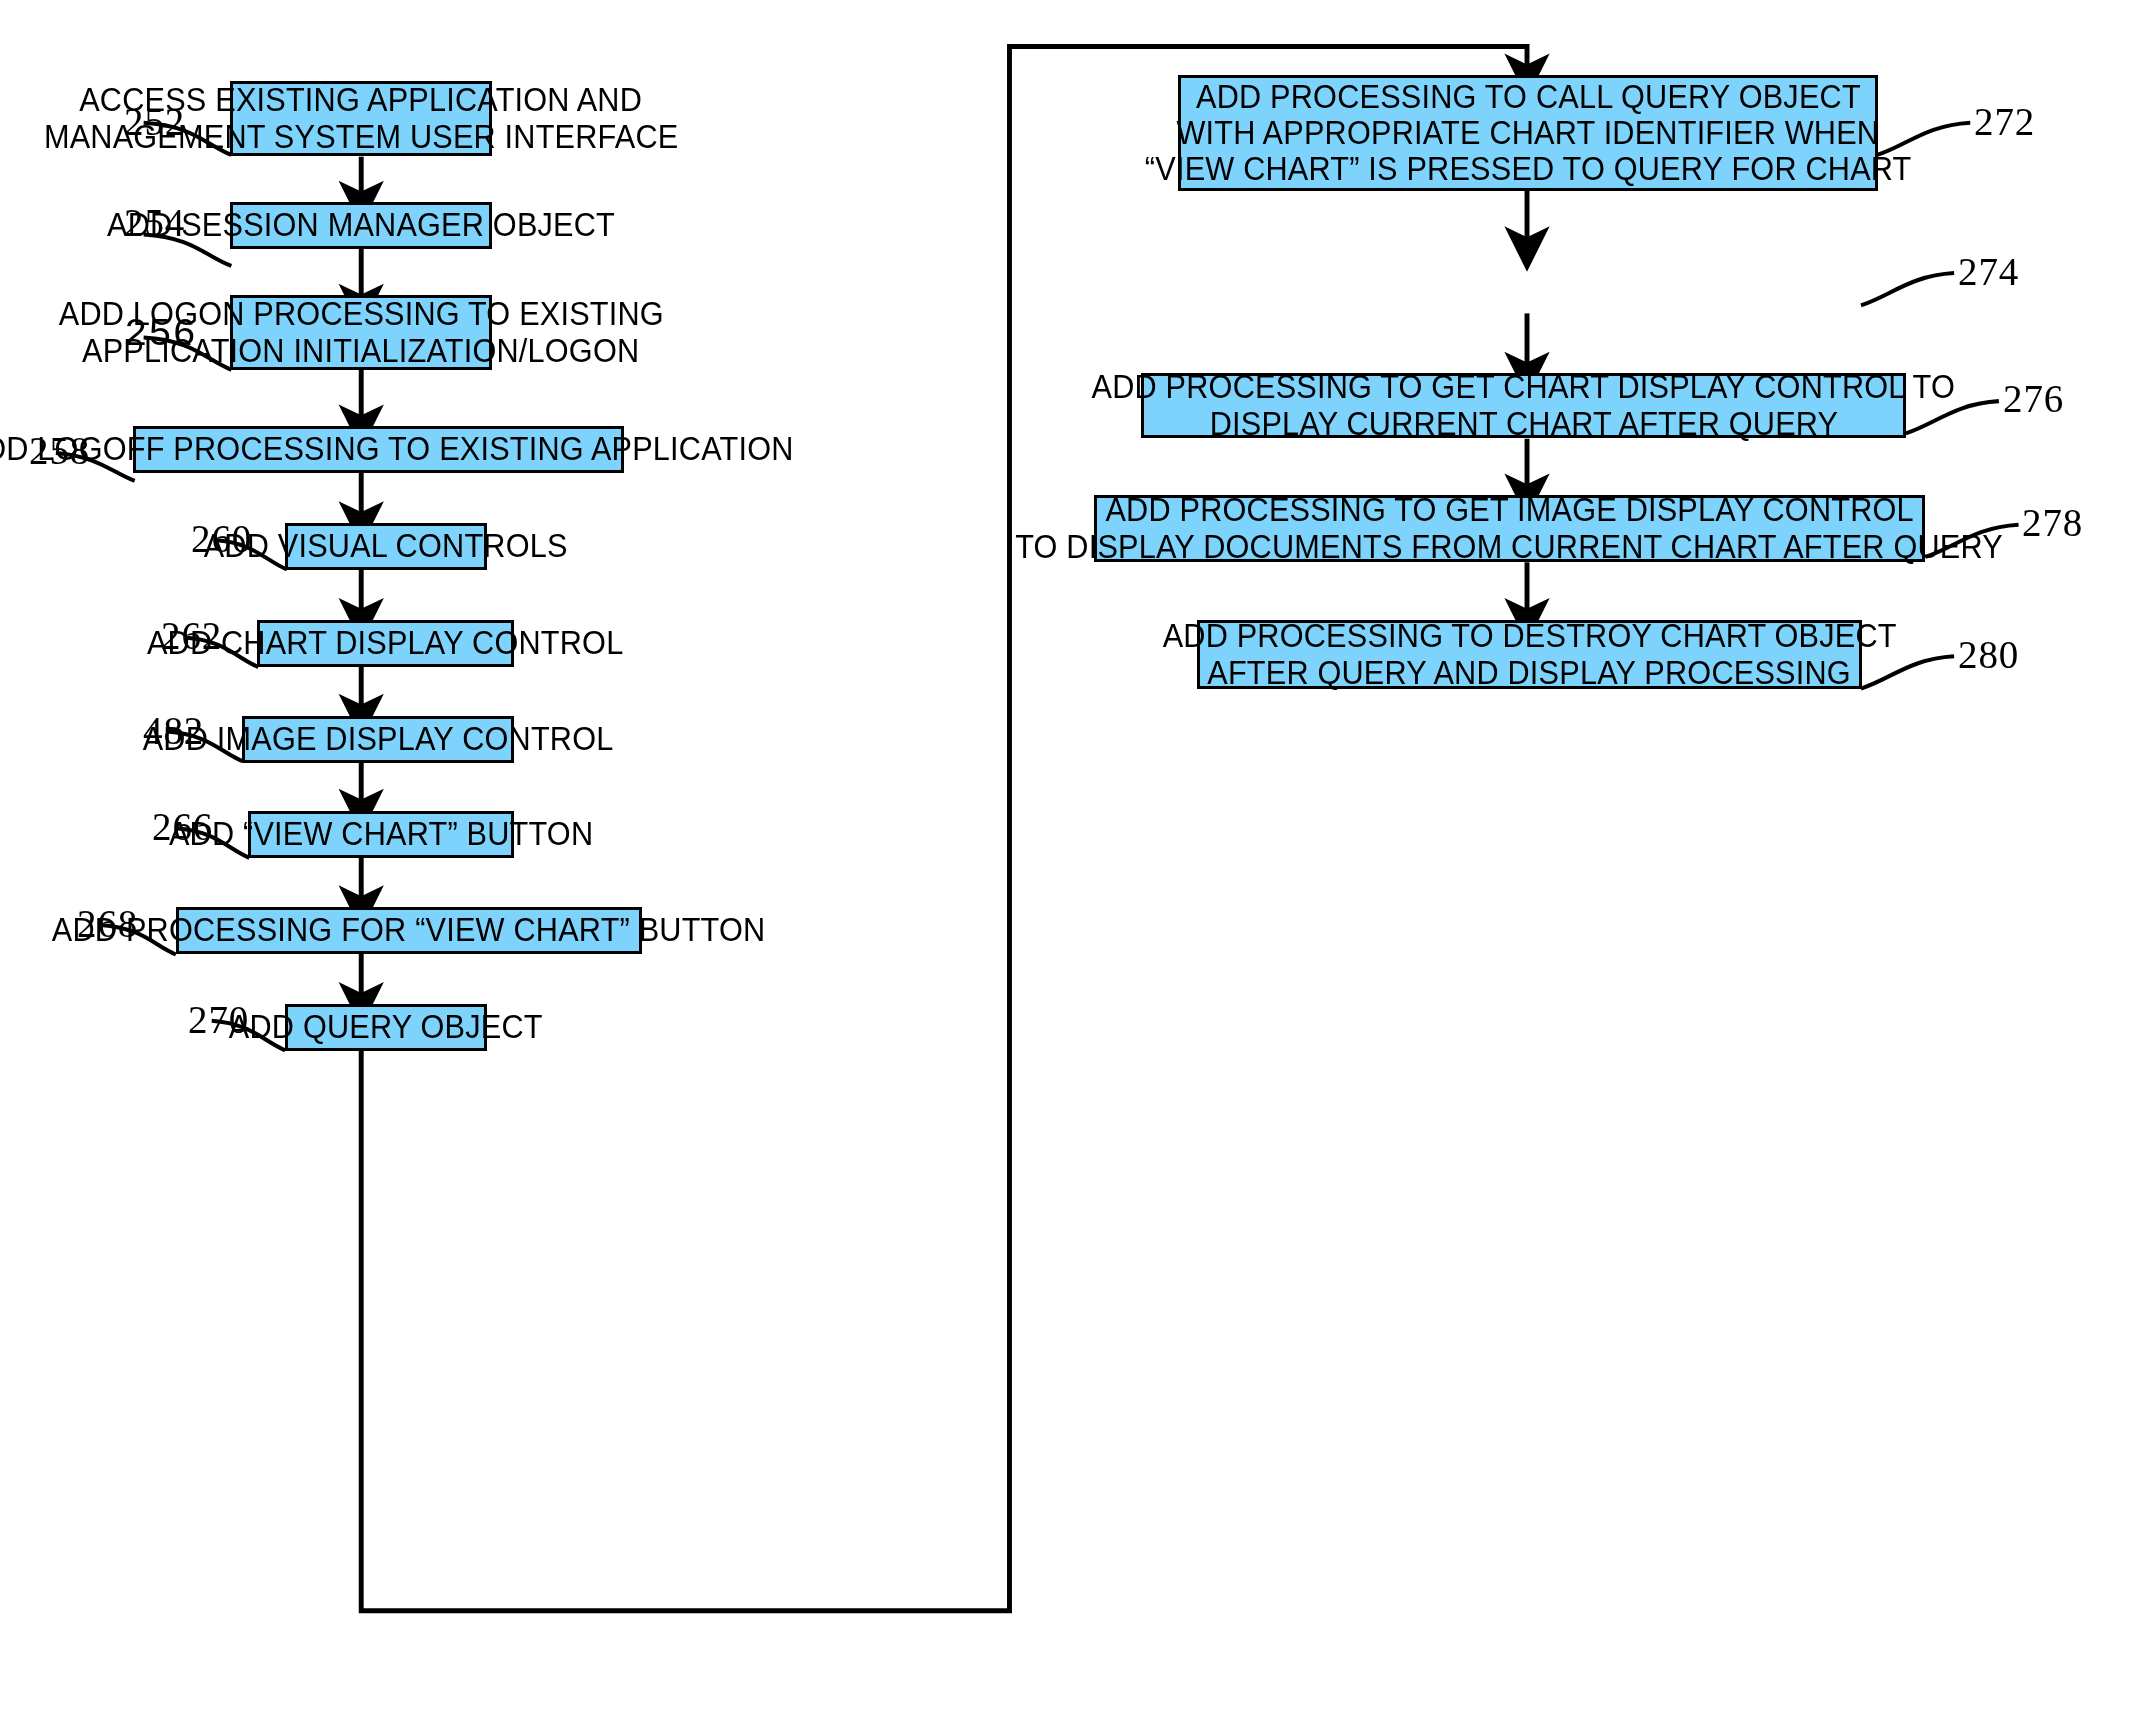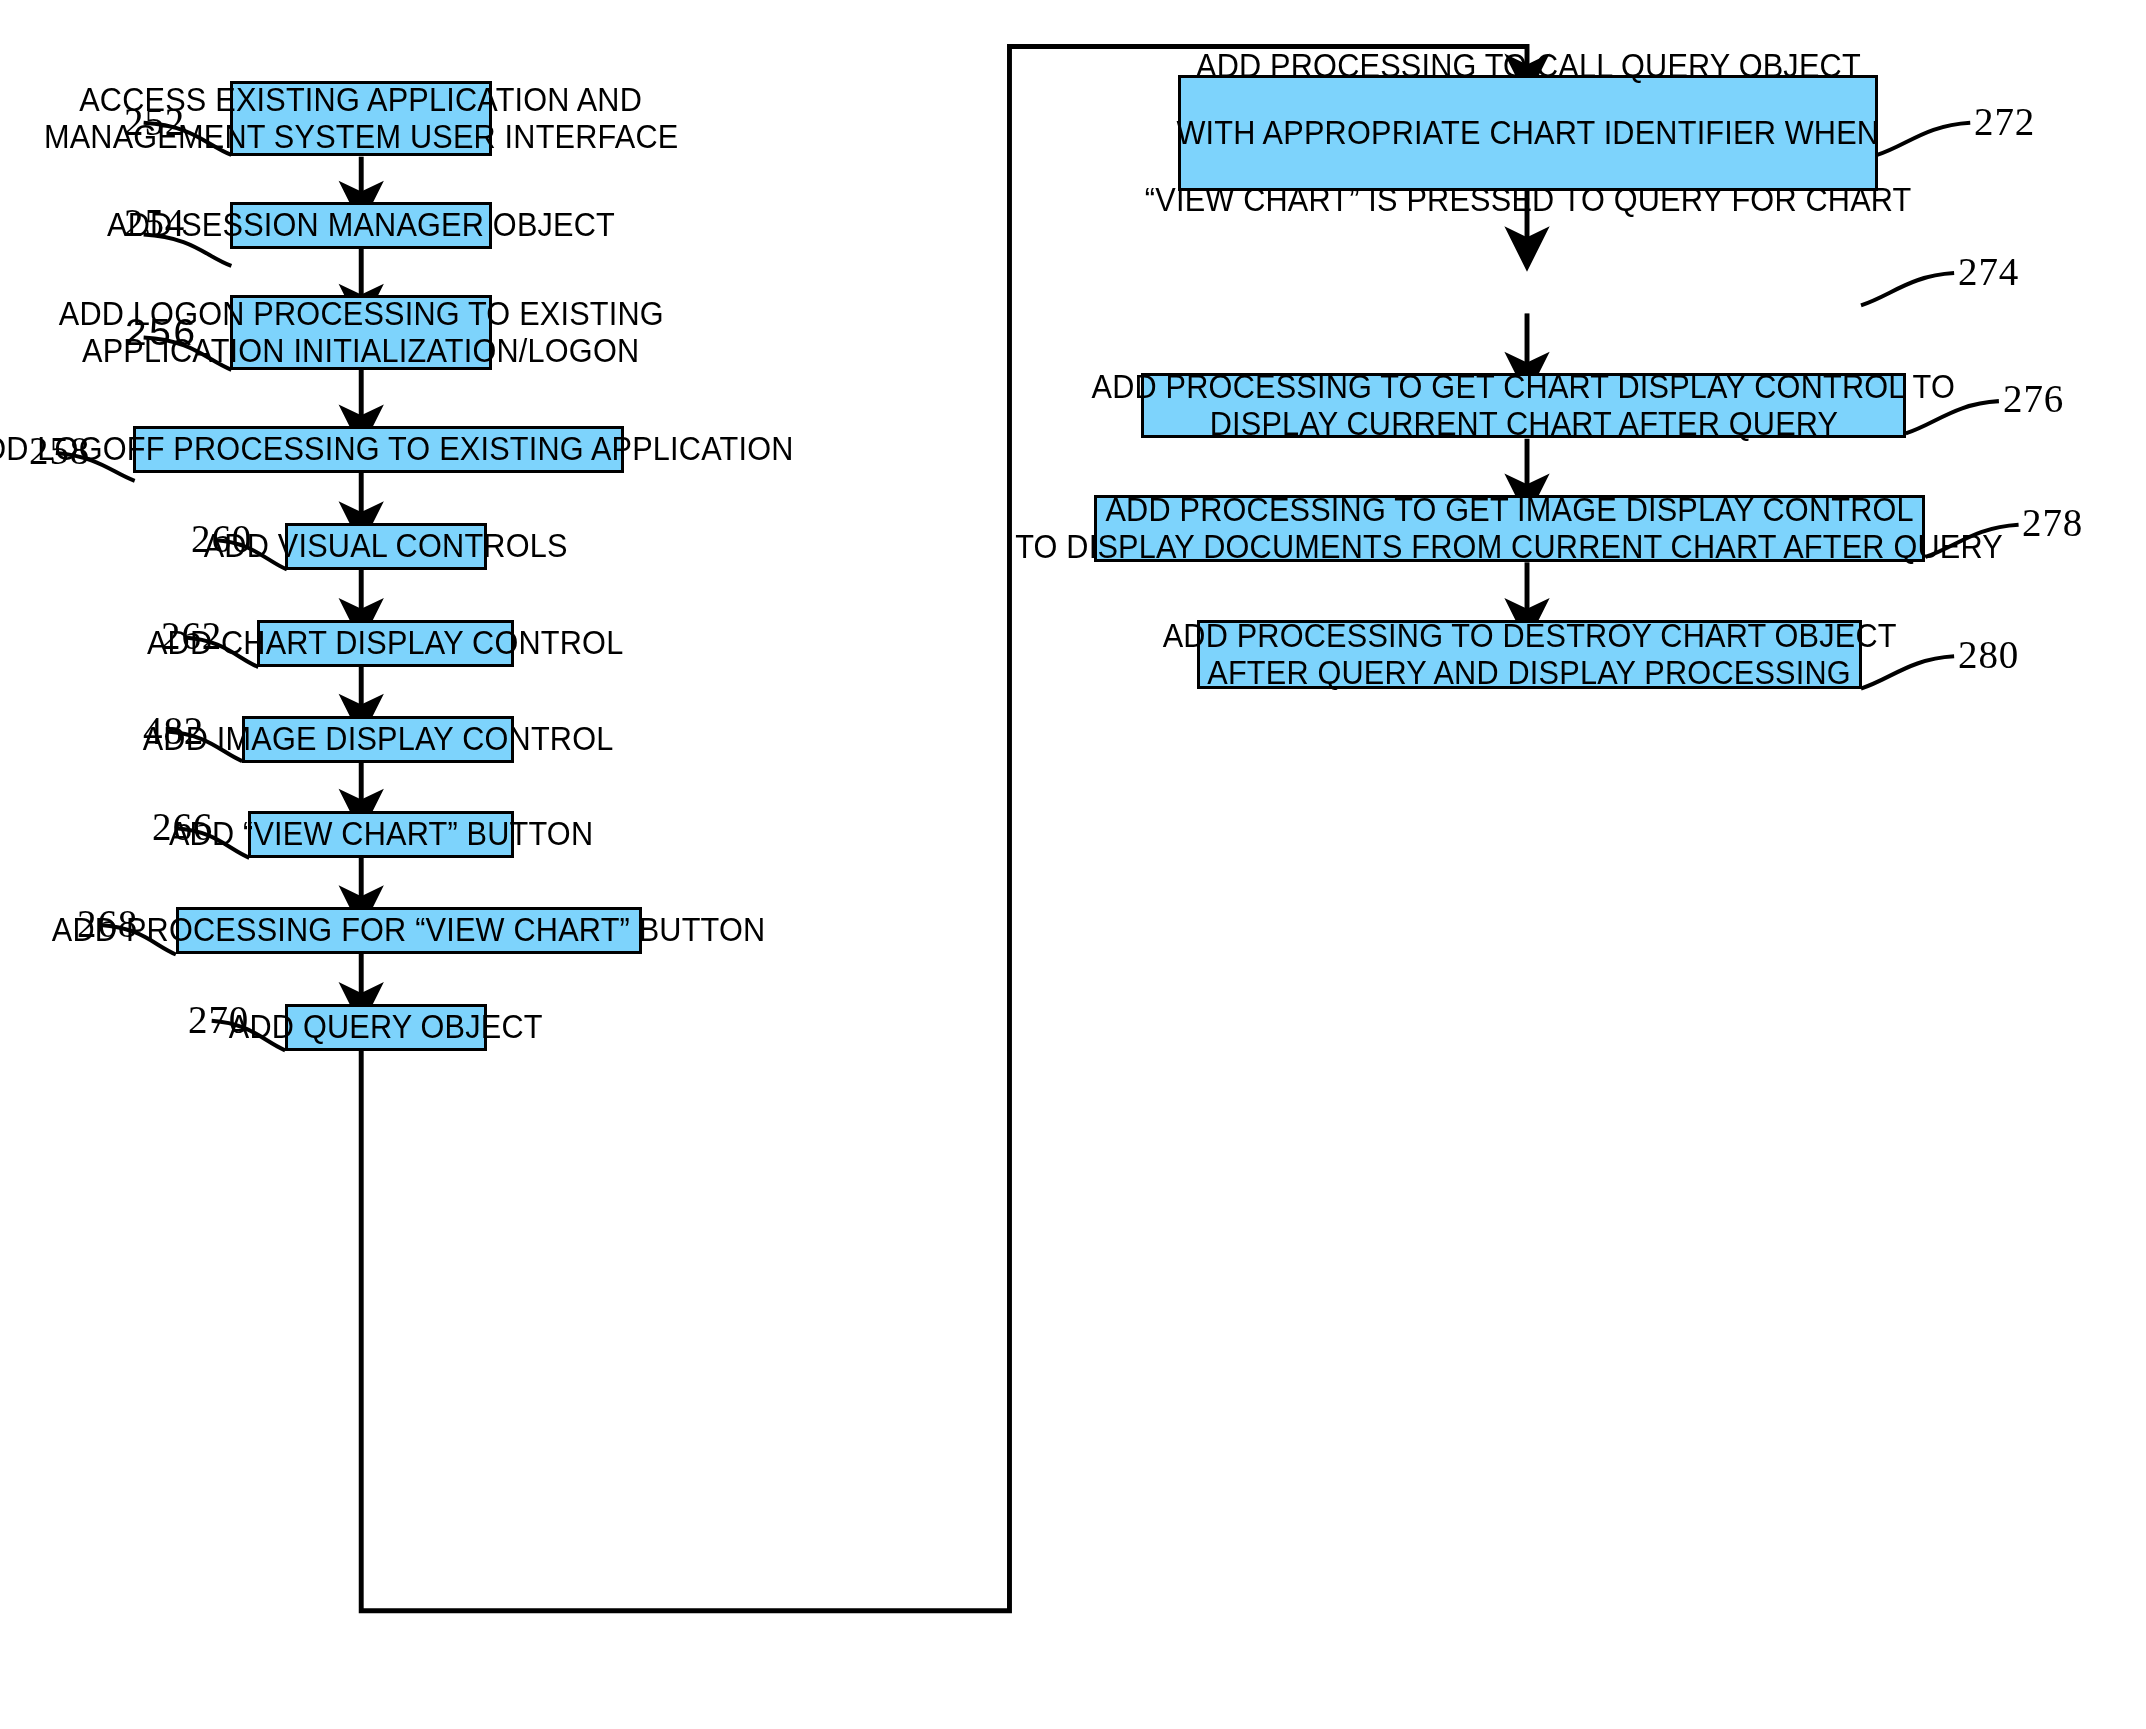--- a/index.html
+++ b/index.html
@@ -152,21 +152,21 @@
   <div class="node" style="left:176px; top:907px; width:466px; height:47px;">
     <span class="line">ADD PROCESSING FOR “VIEW CHART” BUTTON</span>
   </div>
   <div class="ref" style="left:77px; top:901px;">268</div>
 
   <div class="node" style="left:285px; top:1004px; width:202px; height:47px;">
     <span class="line">ADD QUERY OBJECT</span>
   </div>
   <div class="ref" style="left:188px; top:997px;">270</div>
 
-  <div class="node" style="left:1178px; top:75px; width:700px; height:116px;gap:31px;">
+  <div class="node" style="left:1178px; top:75px; width:700px; height:116px;">
     <span class="line">ADD PROCESSING TO CALL QUERY OBJECT</span>
     <span class="line">WITH APPROPRIATE CHART IDENTIFIER WHEN</span>
     <span class="line">“VIEW CHART” IS PRESSED TO QUERY FOR CHART</span>
   </div>
   <div class="ref" style="left:1974px; top:99px;">272</div>
 
   <div class="ref" style="left:1958px; top:249px;">274</div>
 
   <div class="node" style="left:1141px; top:373px; width:765px; height:65px;">
     <span class="line">ADD PROCESSING TO GET CHART DISPLAY CONTROL TO</span>

